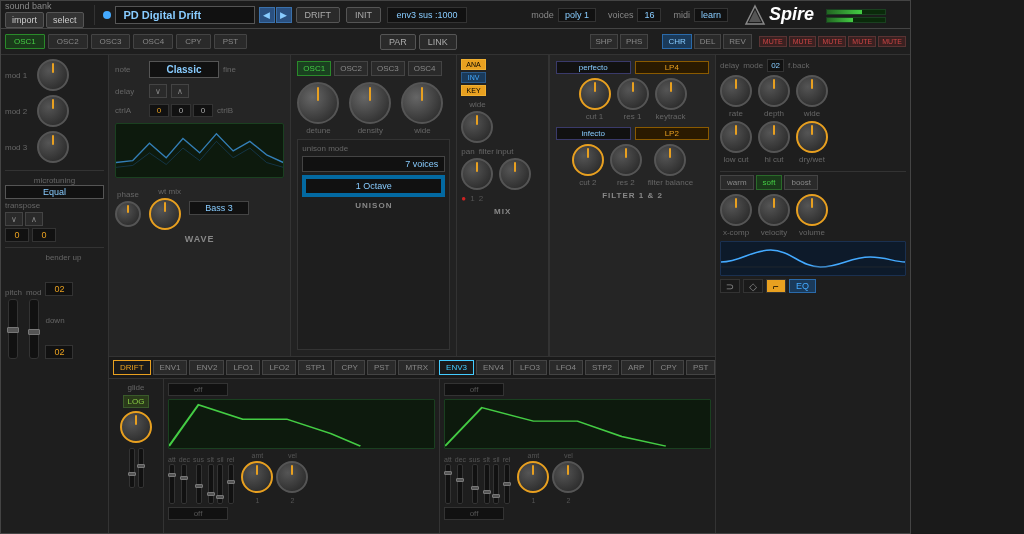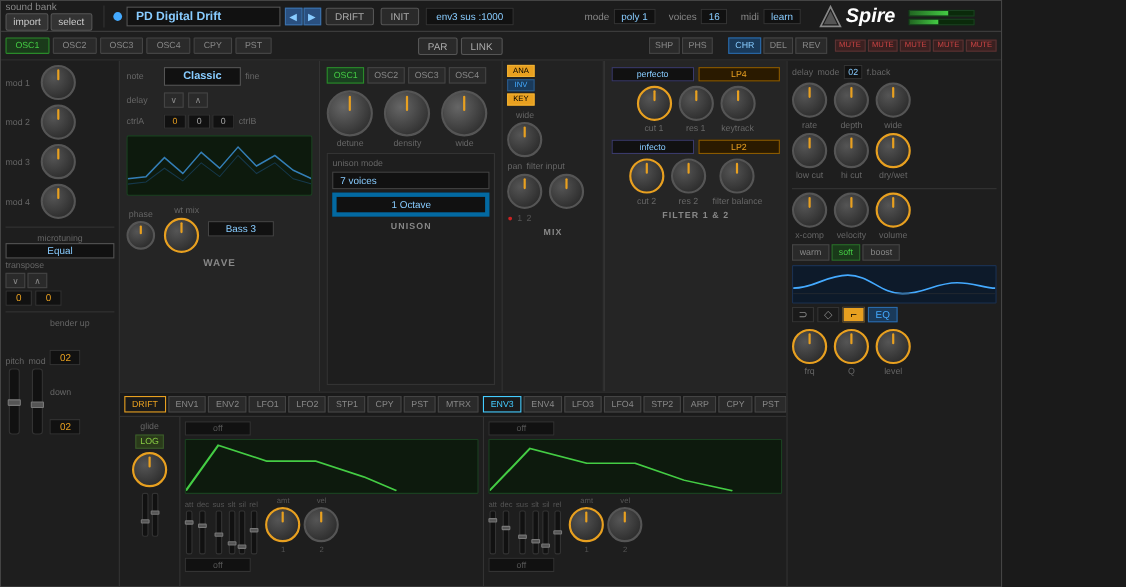--- a/index.html
+++ b/index.html
@@ -821,24 +821,20 @@
         <div class="knob-med"></div>
       </div>
       <div class="mod-row">
         <span class="mod-label">mod 2</span>
         <div class="knob-med"></div>
       </div>
       <div class="mod-row">
         <span class="mod-label">mod 3</span>
         <div class="knob-med"></div>
       </div>
-      <div class="mod-row">
-        <span class="mod-label">mod 4</span>
-        <div class="knob-med"></div>
-      </div>
 
       <div class="divider-h"></div>
 
       <div>
         <div class="section-label">microtuning</div>
         <div class="equal-box">Equal</div>
       </div>
 
       <div class="transpose-section">
         <span class="transpose-label">transpose</span>
@@ -946,21 +942,21 @@
               <span class="knob-label">density</span>
             </div>
             <div class="knob-group">
               <div class="knob-large"></div>
               <span class="knob-label">wide</span>
             </div>
           </div>
 
           <div style="background:#1e1e1e;border:1px solid #333;padding:4px;flex:1;">
             <div style="font-size:8px;color:#666;margin-bottom:3px;">unison mode</div>
-            <div style="background:#111;border:1px solid #444;color:#88ccff;font-size:9px;padding:2px 6px;text-align:left;margin-bottom:3px;">7 voices</div>
+            <div style="background:#111;border:1px solid #444;color:#88ccff;font-size:9px;padding:2px 6px;text-align:right;margin-bottom:3px;">7 voices</div>
             <div style="background:#111;border:4px solid #0369a1;color:#88ccff;font-size:9px;padding:2px 6px;text-align:center;">1 Octave</div>
             <div style="font-size:8px;color:#888;text-align:center;font-weight:bold;letter-spacing:1px;margin-top:4px;">UNISON</div>
           </div>
         </div>
 
         <div style="display:flex;flex-direction:column;padding:4px;width:110px;border-right:1px solid #333;">
           <div style="display:flex;gap:4px;margin-bottom:4px;">
             <div style="display:flex;flex-direction:column;gap:2px;">
               <div class="toggle-btn active">ANA</div>
               <div class="toggle-btn">INV</div>
@@ -1235,65 +1231,51 @@
           </div>
           <div class="knob-group">
             <div class="knob-med knob-orange"></div>
             <span class="knob-label">dry/wet</span>
           </div>
         </div>
       </div>
 
       <div class="divider-h"></div>
 
+      <div style="display:flex;gap:2px;margin-bottom:4px;">
+        <div class="wsb-btn">warm</div>
+        <div class="wsb-btn active">soft</div>
+        <div class="wsb-btn">boost</div>
+      </div>
+
       <div style="display:flex;gap:6px;align-items:flex-end;margin-bottom:4px;">
         <div class="knob-group">
           <div class="knob-med"></div>
           <span class="knob-label">x-comp</span>
         </div>
         <div class="knob-group">
           <div class="knob-med"></div>
           <span class="knob-label">velocity</span>
         </div>
         <div class="knob-group">
           <div class="knob-med knob-orange"></div>
           <span class="knob-label">volume</span>
         </div>
-      </div>
-
-      <div style="display:flex;gap:2px;margin-bottom:4px;">
-        <div class="wsb-btn">warm</div>
-        <div class="wsb-btn active">soft</div>
-        <div class="wsb-btn">boost</div>
       </div>
 
       <div class="eq-graph" style="margin-bottom:3px;">
         <svg width="100%" height="35" viewBox="0 0 185 35">
           <path d="M0,20 C20,20 30,8 50,8 C70,8 80,25 100,25 C120,25 130,15 150,15 C165,15 175,20 185,20" fill="none" stroke="#44aaff" stroke-width="1.5"></path>
           <path d="M0,25 L185,25" stroke="#333" stroke-width="0.5"></path>
         </svg>
       </div>
 
       <div class="eq-chain">
         <div class="eq-btn">⊃</div>
         <div class="eq-btn">◇</div>
         <div class="eq-btn selected">⌐</div>
         <div class="eq-label">EQ</div>
       </div>
 
-      <div style="display:flex;gap:6px;align-items:flex-end;margin-top:4px;">
-        <div class="knob-group">
-          <div class="knob-med knob-orange"></div>
-          <span class="knob-label">frq</span>
-        </div>
-        <div class="knob-group">
-          <div class="knob-med knob-orange"></div>
-          <span class="knob-label">Q</span>
-        </div>
-        <div class="knob-group">
-          <div class="knob-med knob-orange"></div>
-          <span class="knob-label">level</span>
-        </div>
-      </div>
     </div>
 
   </div>
 </div>
 
 </body></html>

